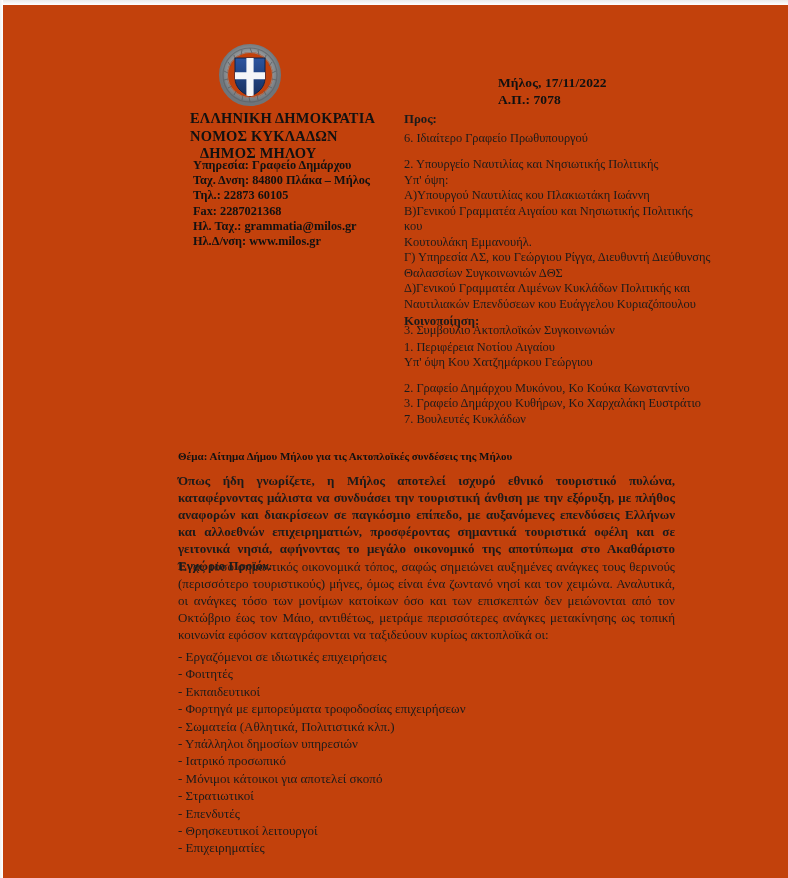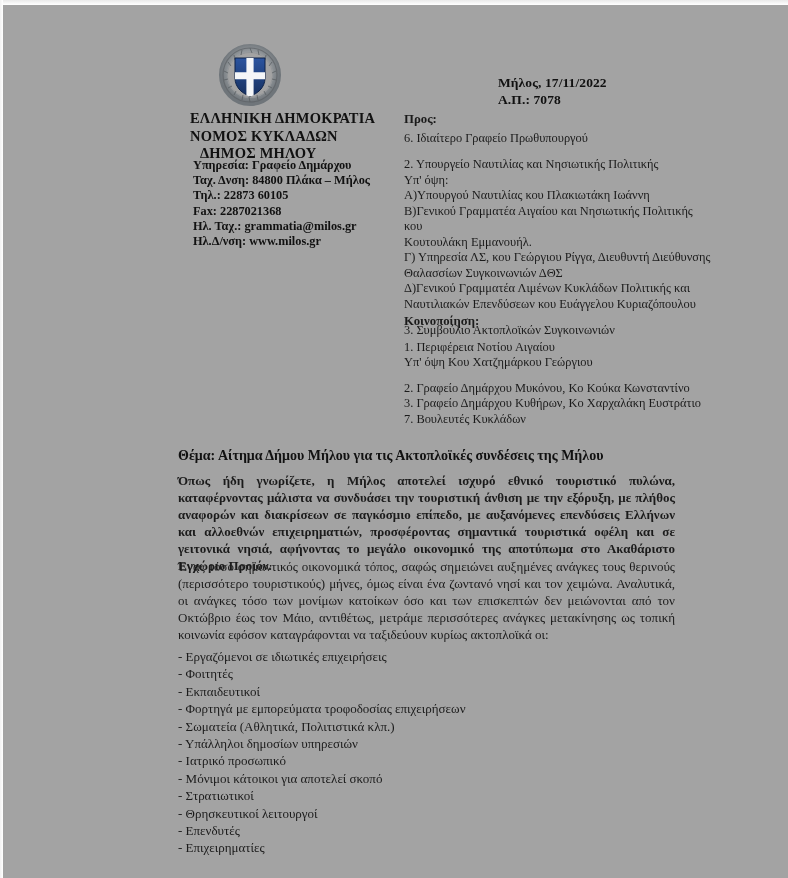--- a/index.html
+++ b/index.html
@@ -12,21 +12,21 @@
     height: 878px;
     position: relative;
     overflow: hidden;
     font-family: "Liberation Serif", "DejaVu Serif", serif;
     color: #1a1a1a;
   }
 
   .page {
     position: absolute;
     inset: 0;
-    background: #a3a3a3;
+    background: #c2410c;
   }
 
   
   .scan-top-band {
     position: absolute;
     top: 0; left: 0; right: 0;
     height: 5px;
     background: linear-gradient(to bottom, #e9e9e9 0%, #f7f7f7 60%, #ffffff 100%);
   }
   .scan-left-edge {
@@ -130,21 +130,21 @@
   .cc-item .line { display: block; }
   .cc-list-compact .cc-item { margin-bottom: 0; }
 
   
   .subject {
     position: absolute;
     left: 178px;
     top: 448px;
     width: 500px;
     font-weight: bold;
-    font-size: 14px;
+    font-size: 11px;
     line-height: 16px;
     color: #111;
   }
 
   .para {
     position: absolute;
     left: 178px;
     width: 497px;
     font-size: 13px;
     line-height: 17.1px;
@@ -272,19 +272,19 @@
     <div class="list">
       <span class="li">- Εργαζόμενοι σε ιδιωτικές επιχειρήσεις</span>
       <span class="li">- Φοιτητές</span>
       <span class="li">- Εκπαιδευτικοί</span>
       <span class="li">- Φορτηγά με εμπορεύματα τροφοδοσίας επιχειρήσεων</span>
       <span class="li">- Σωματεία (Αθλητικά, Πολιτιστικά κλπ.)</span>
       <span class="li">- Υπάλληλοι δημοσίων υπηρεσιών</span>
       <span class="li">- Ιατρικό προσωπικό</span>
       <span class="li">- Μόνιμοι κάτοικοι για αποτελεί σκοπό</span>
       <span class="li">- Στρατιωτικοί</span>
+      <span class="li">- Επενδυτές</span>
       <span class="li">- Θρησκευτικοί λειτουργοί</span>
-      <span class="li">- Επενδυτές</span>
       <span class="li">- Επιχειρηματίες</span>
     </div>
 
   </div>
 </div>
 
 </body></html>

